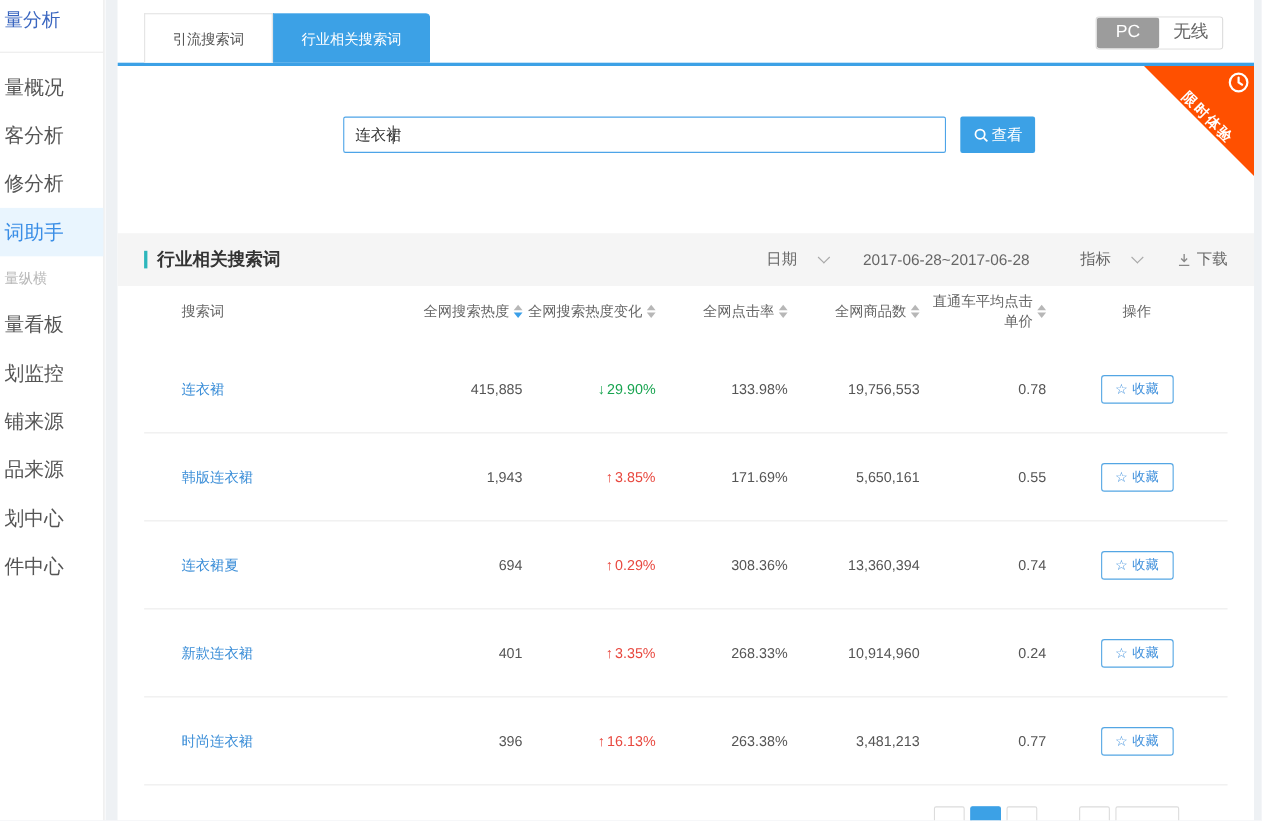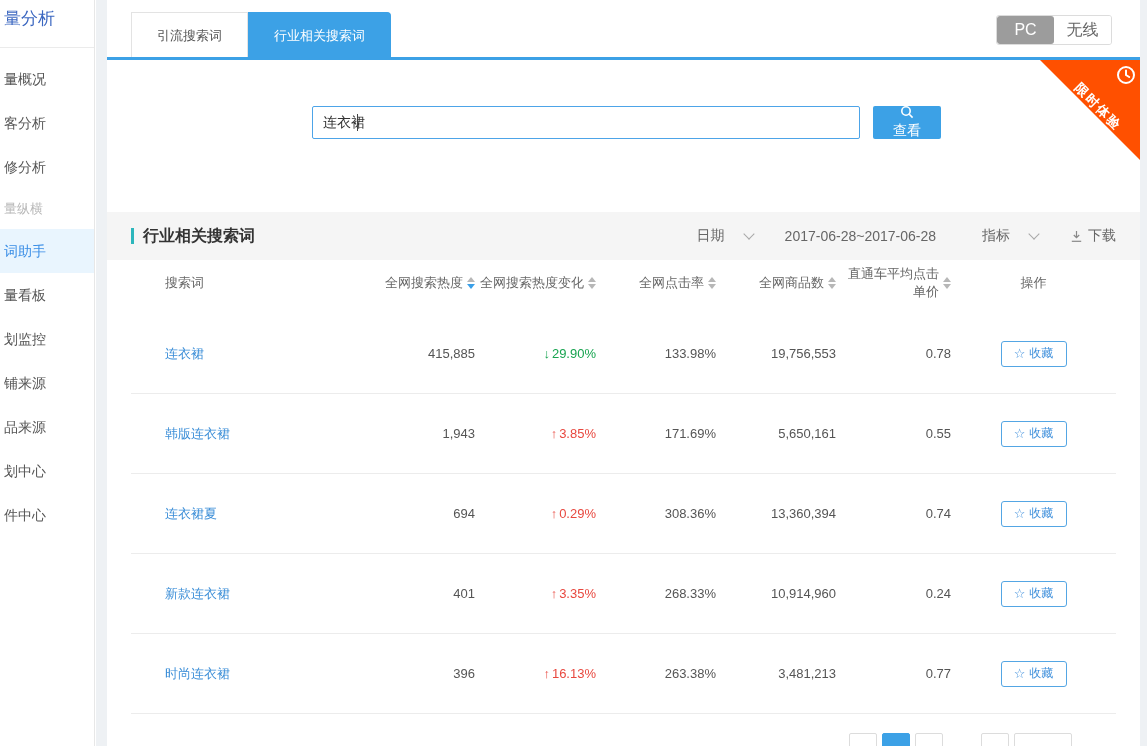--- a/index.html
+++ b/index.html
@@ -5,21 +5,21 @@
   html,body{margin:0;padding:0;background:#eef1f4;}
   .page{position:relative;width:1147px;height:746px;background:#fff;overflow:hidden;
         font-family:"Liberation Sans","DejaVu Sans",sans-serif;}
 
   
   .sidebar{position:absolute;left:0;top:0;width:95px;height:746px;background:#fff;
            border-right:1px solid #e7e7e7;box-sizing:border-box;}
   .side-head{height:47px;line-height:38px;padding-left:4px;color:#3a66c0;font-size:17px;
              border-bottom:1px solid #ebebeb;cursor:pointer;}
   .side-items{padding-top:9px;}
-  .side-item{height:44px;line-height:44px;padding-left:4px;font-size:14px;color:#555;cursor:pointer;white-space:nowrap;}
+  .side-item{height:44px;line-height:44px;padding-left:4px;font-size:18px;color:#555;cursor:pointer;white-space:nowrap;}
   .side-item.active{background:#e9f5fe;color:#3a8ee6;}
   .side-item.muted{color:#b8b8b8;font-size:13px;height:40px;line-height:40px;}
   .gapstrip{position:absolute;left:96px;top:0;width:11px;height:746px;background:#eef1f4;}
   .rightstrip{position:absolute;left:1140px;top:0;width:7px;height:746px;background:#eef1f4;}
 
   
   .main{position:absolute;left:107px;top:0;width:1033px;height:746px;background:#fff;}
 
   .tabs{position:absolute;left:24px;top:12px;display:flex;z-index:2;}
   .tab{height:45px;line-height:45px;padding:0 25px;font-size:13px;color:#555;background:#fff;
@@ -31,21 +31,21 @@
           border-radius:3px;overflow:hidden;background:#fff;}
   .toggle-opt{width:57px;text-align:center;line-height:28px;font-size:16px;color:#666;background:#fff;cursor:pointer;}
   .toggle-opt.active{background:#9c9c9c;color:#fff;border-radius:3px;}
 
   
   .search-input{position:absolute;left:205px;top:106px;width:548px;height:33px;box-sizing:border-box;
                 border:1px solid #4da4e8;border-radius:2px;padding:0 10px;font-size:14px;color:#333;outline:none;}
   .caret{position:absolute;left:250px;top:114px;width:1px;height:17px;background:#444;}
   .search-btn{position:absolute;left:766px;top:106px;width:68px;height:33px;background:#3ca1e6;border:none;
               border-radius:2px;color:#fff;font-size:14px;cursor:pointer;display:flex;align-items:center;
-              justify-content:center;gap:3px;flex-direction:column;}
+              justify-content:center;gap:3px;}
 
   
   .panel-head{position:absolute;left:0;top:212px;width:1033px;height:48px;background:#f5f5f5;display:flex;
               align-items:center;box-sizing:border-box;padding:0 24px;}
   .tealbar{width:3px;height:16px;background:#2cb6bc;margin-right:9px;}
   .panel-title{font-size:16px;font-weight:bold;color:#333;}
   .ph-right{margin-left:auto;display:flex;align-items:center;color:#666;font-size:14px;}
   .ctrl{display:flex;align-items:center;gap:20px;cursor:pointer;}
   .chev{width:7px;height:7px;border-right:1px solid #a8a8a8;border-bottom:1px solid #a8a8a8;
         transform:rotate(45deg);margin-top:-4px;}
@@ -104,25 +104,25 @@
     <div class="side-items">
         <div class="side-item">
     <span>量概况</span>
   </div>
         <div class="side-item">
     <span>客分析</span>
   </div>
         <div class="side-item">
     <span>修分析</span>
   </div>
+        <div class="side-item active">
+    <span>词助手</span>
+  </div>
         <div class="side-item muted">
     <span>量纵横</span>
-  </div>
-        <div class="side-item active">
-    <span>词助手</span>
   </div>
         <div class="side-item">
     <span>量看板</span>
   </div>
         <div class="side-item">
     <span>划监控</span>
   </div>
         <div class="side-item">
     <span>铺来源</span>
   </div>

